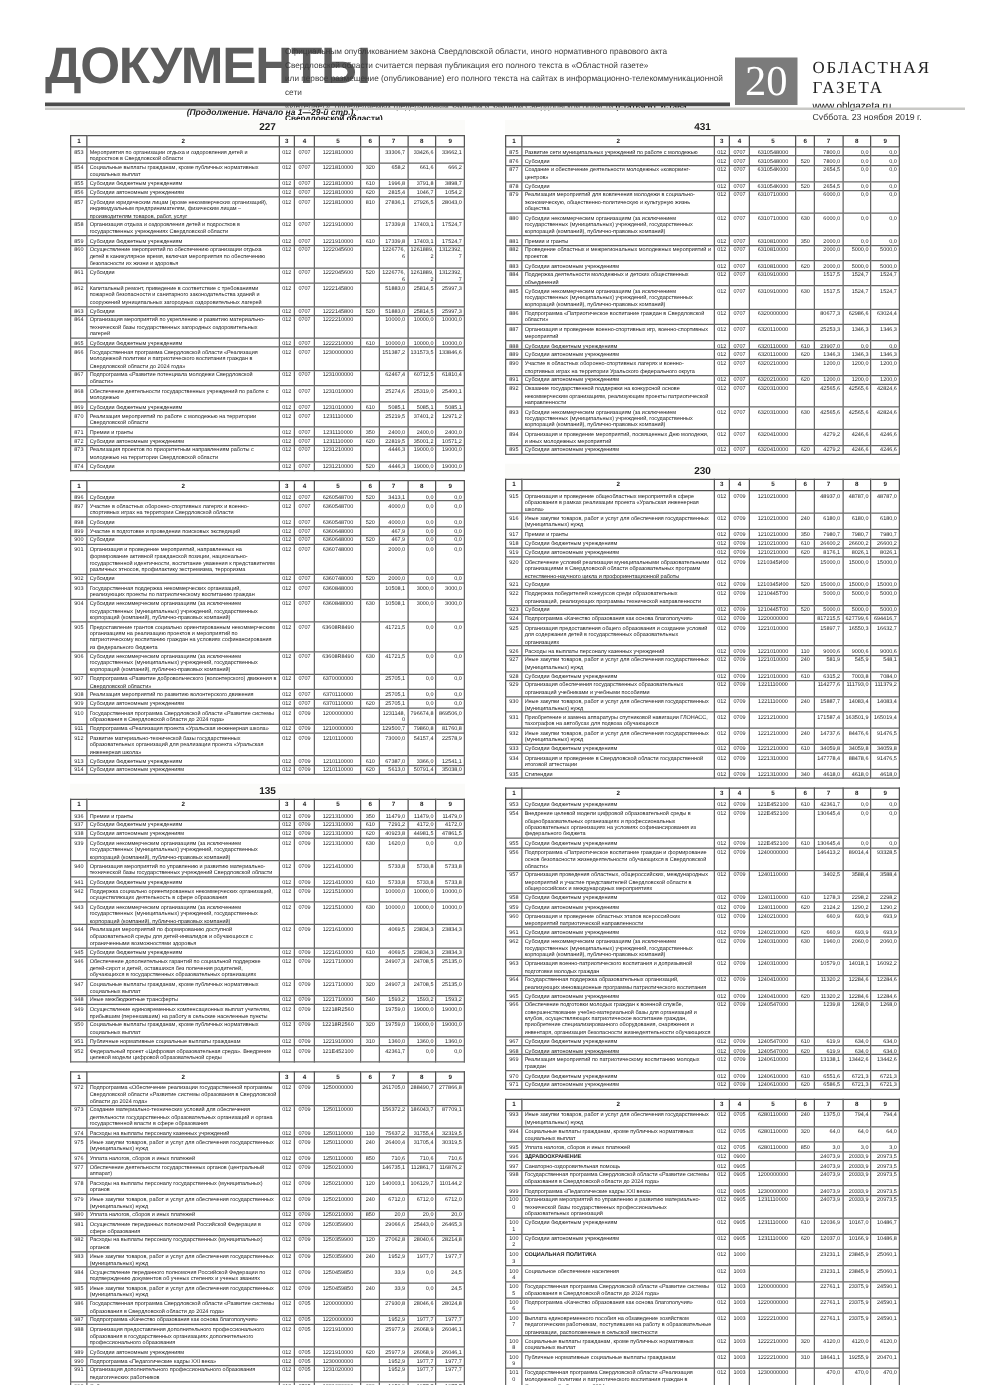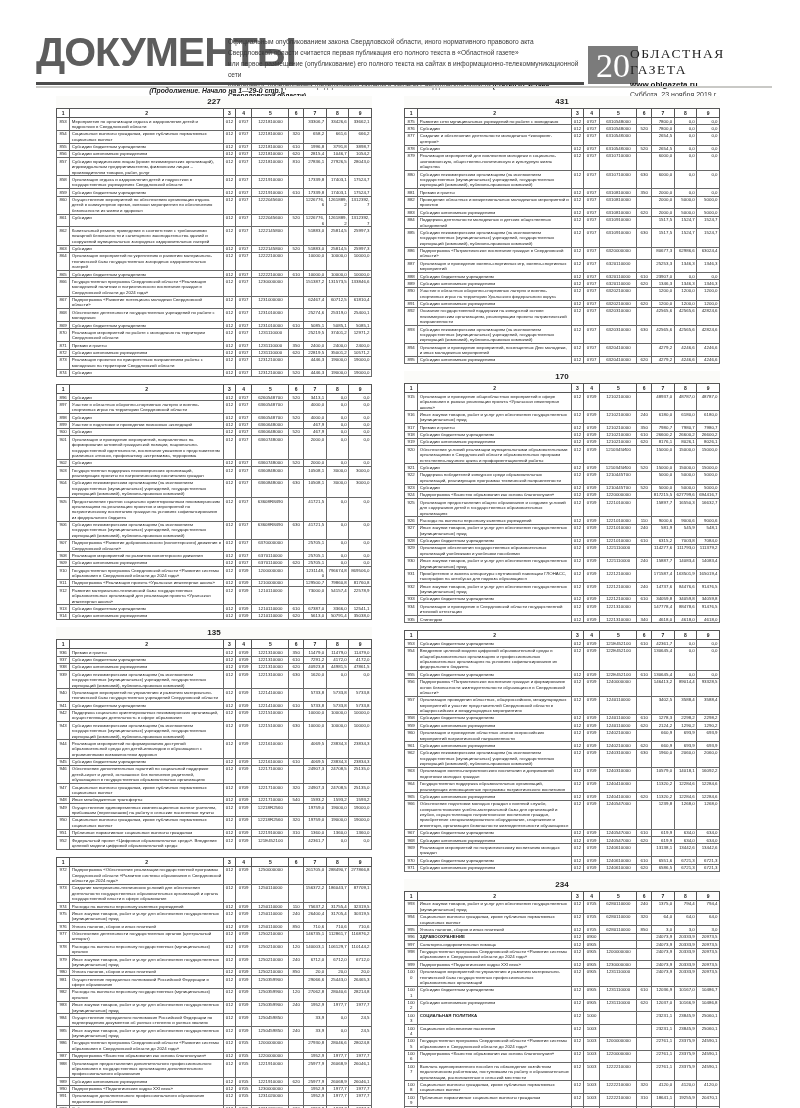--- a/index.html
+++ b/index.html
@@ -28,26 +28,26 @@
     font-size:6.6px;line-height:1.65;color:#3a3a3a;
   }
   .intro p{margin:0;}
   .intro b{color:#111;}
   .pagenum{
     position:absolute;left:552px;top:16px;width:50px;height:38px;
     background:#7b7b7b;color:#fff;text-align:center;
     font-family:"Liberation Serif", serif;
     font-size:34px;line-height:40px;
   }
-  .brand{position:absolute;left:594px;top:16px;}
+  .brand{position:absolute;left:614px;top:16px;}
   .brand-name{
     font-family:"Liberation Serif", serif;
     font-size:13.5px;letter-spacing:1.5px;color:#222;
   }
-  .brand-site{font-size:8px;font-weight:bold;margin-top:2px;color:#111;}
+  .brand-site{font-size:8px;font-weight:normal;margin-top:2px;color:#111;}
   .brand-date{font-size:7px;margin-top:1.5px;color:#333;}
   
   .note-top{
     position:absolute;top:87px;left:36px;width:362px;
     text-align:center;font-size:6.8px;font-weight:bold;font-style:italic;color:#222;
   }
   .note-bottom{
     text-align:center;font-size:6.8px;font-weight:bold;font-style:italic;
     color:#222;margin-top:5px;
   }
@@ -1362,21 +1362,21 @@
                   <td class="c-code">6320410000</td>
                   <td class="c-code">620</td>
                   <td class="c-amt">4279,2</td>
                   <td class="c-amt">4246,6</td>
                   <td class="c-amt">4246,6</td>
                 </tr>
               </tbody>
             </table>
           </div>
           <div class="tblock">
-            <div class="tnum">170</div>
+            <div class="tnum">230</div>
             <table class="budget">
               <colgroup>
                 <col style="width: 4.2%;">
                 <col style="width: 48.8%;">
                 <col style="width: 3.8%;">
                 <col style="width: 5.2%;">
                 <col style="width: 11.8%;">
                 <col style="width: 4.6%;">
                 <col style="width: 7.2%;">
                 <col style="width: 7.2%;">
@@ -1863,21 +1863,20 @@
                   <td class="c-code">1240610000</td>
                   <td class="c-code">620</td>
                   <td class="c-amt">6586,5</td>
                   <td class="c-amt">6721,3</td>
                   <td class="c-amt">6721,3</td>
                 </tr>
               </tbody>
             </table>
           </div>
           <div class="tblock">
-            <div class="tnum">234</div>
             <table class="budget">
               <colgroup>
                 <col style="width: 4.2%;">
                 <col style="width: 48.8%;">
                 <col style="width: 3.8%;">
                 <col style="width: 5.2%;">
                 <col style="width: 11.8%;">
                 <col style="width: 4.6%;">
                 <col style="width: 7.2%;">
                 <col style="width: 7.2%;">

